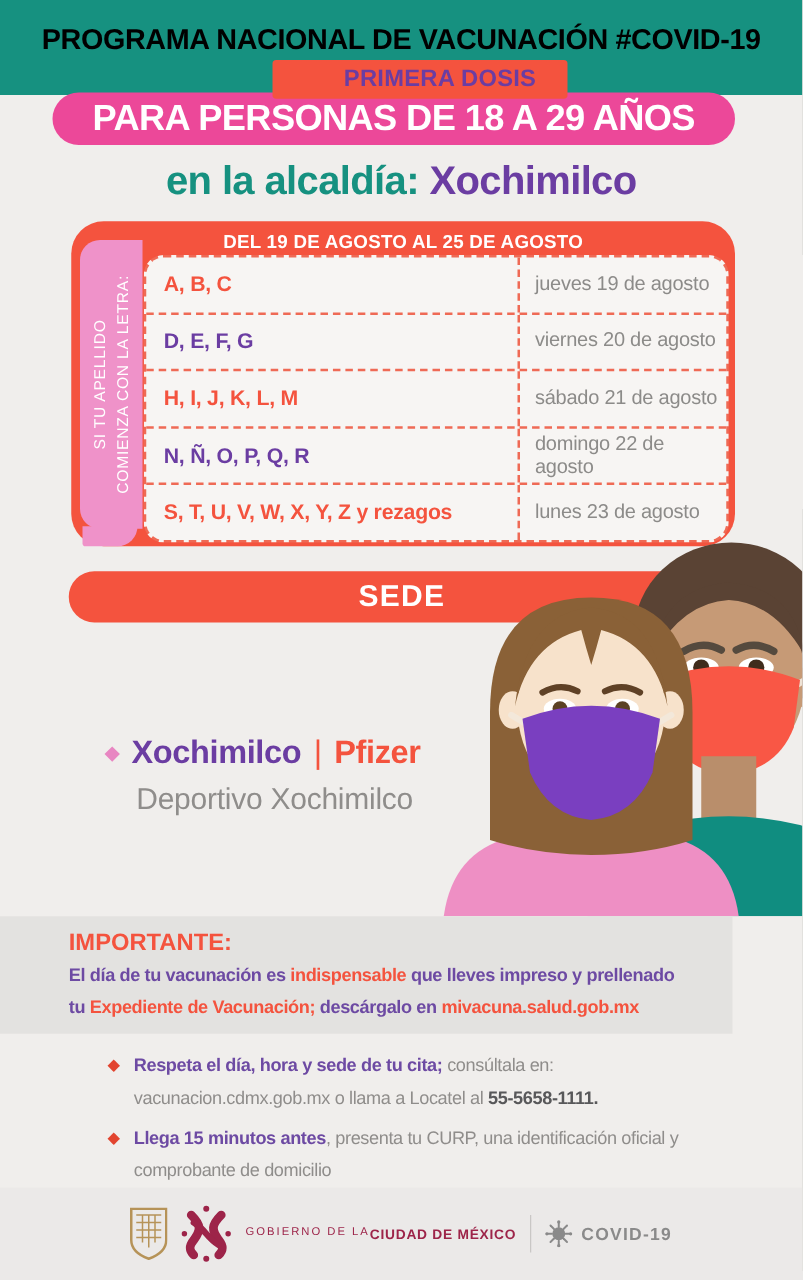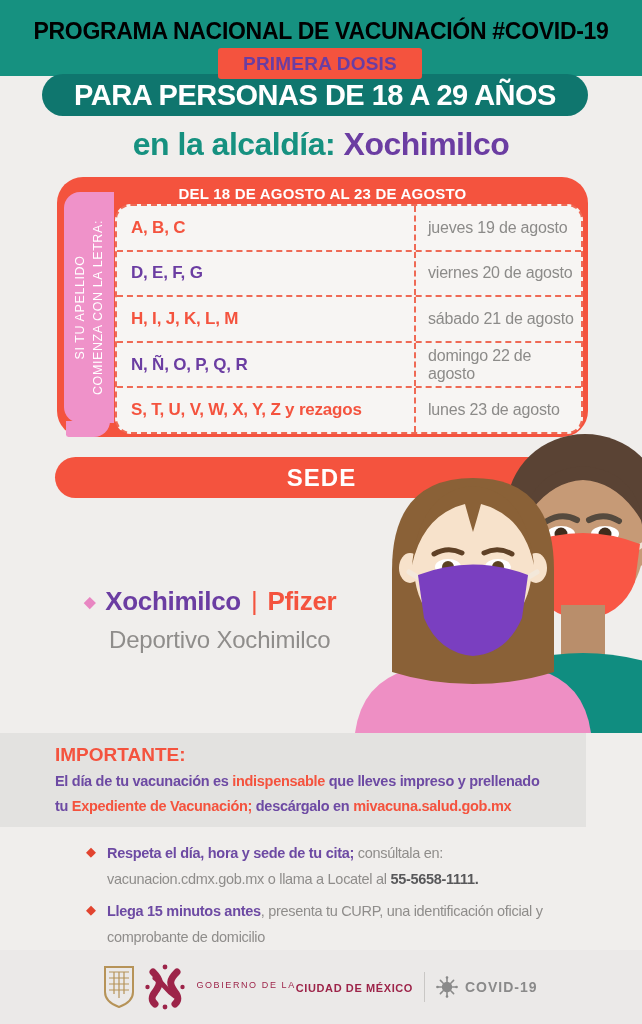--- a/index.html
+++ b/index.html
@@ -7,24 +7,24 @@
         font-family:"Liberation Sans",sans-serif;overflow:hidden;}
   .abs{position:absolute;}
 
   
   .teal-band{left:0;top:0;width:642px;height:76px;background:#169180;display:flex;
              align-items:center;justify-content:center;z-index:1;}
   .program-title{color:#000000;font-weight:700;font-size:23px;letter-spacing:-0.3px;
                  padding-bottom:14px;white-space:nowrap;}
 
   .dose-badge{left:218px;top:48px;width:204px;height:31px;background:#f4533e;border-radius:3px;
-              display:flex;align-items:center;justify-content:center;z-index:4;}
+              display:flex;align-items:center;justify-content:center;z-index:4;padding-left:32px;}
   .dose-badge span{color:#6b3da2;font-weight:700;font-size:19px;letter-spacing:0.2px;}
 
-  .audience-pill{left:42px;top:74px;width:546px;height:42px;background:#0f766e;border-radius:21px;
+  .audience-pill{left:42px;top:74px;width:546px;height:42px;background:#ec4899;border-radius:21px;
                  display:flex;align-items:center;justify-content:center;z-index:2;}
   .audience-pill span{color:#fff;font-weight:700;font-size:29px;letter-spacing:-0.5px;white-space:nowrap;}
 
   .alcaldia{left:0;top:126px;width:642px;text-align:center;font-size:32px;font-weight:700;
             letter-spacing:-0.5px;z-index:2;}
   .alcaldia .t{color:#169180;}
   .alcaldia .p{color:#6b3da2;}
 
   
   .schedule-card{left:57px;top:177px;width:531px;height:260px;background:#f4533e;
@@ -106,21 +106,21 @@
 
   <div class="abs audience-pill">
     <span>PARA PERSONAS DE 18 A 29 AÑOS</span>
   </div>
 
   <div class="abs alcaldia">
     <span class="t">en la alcaldía: </span><span class="p">Xochimilco</span>
   </div>
 
   <div class="abs schedule-card">
-    <div class="schedule-header">DEL 18 DE AGOSTO AL 23 DE AGOSTO</div>
+    <div class="schedule-header">DEL 19 DE AGOSTO AL 25 DE AGOSTO</div>
     <div class="pink-sidebar"></div>
     <div class="pink-tail"></div>
     <div class="v-label">
       <div>SI TU APELLIDO</div>
       <div>COMIENZA CON LA LETRA:</div>
     </div>
     <div class="white-table">
       <div class="row">
         <div class="cell-letters c-red">A, B, C</div>
         <div class="cell-date">jueves 19 de agosto</div>

